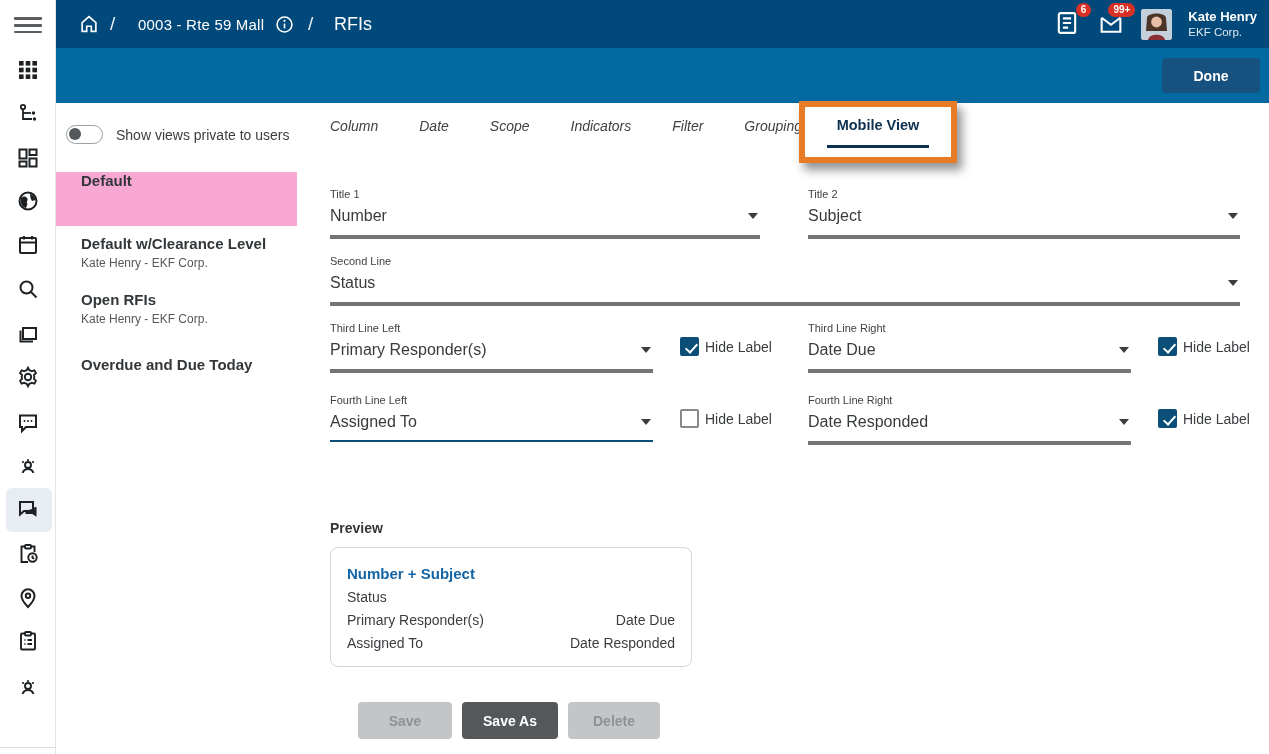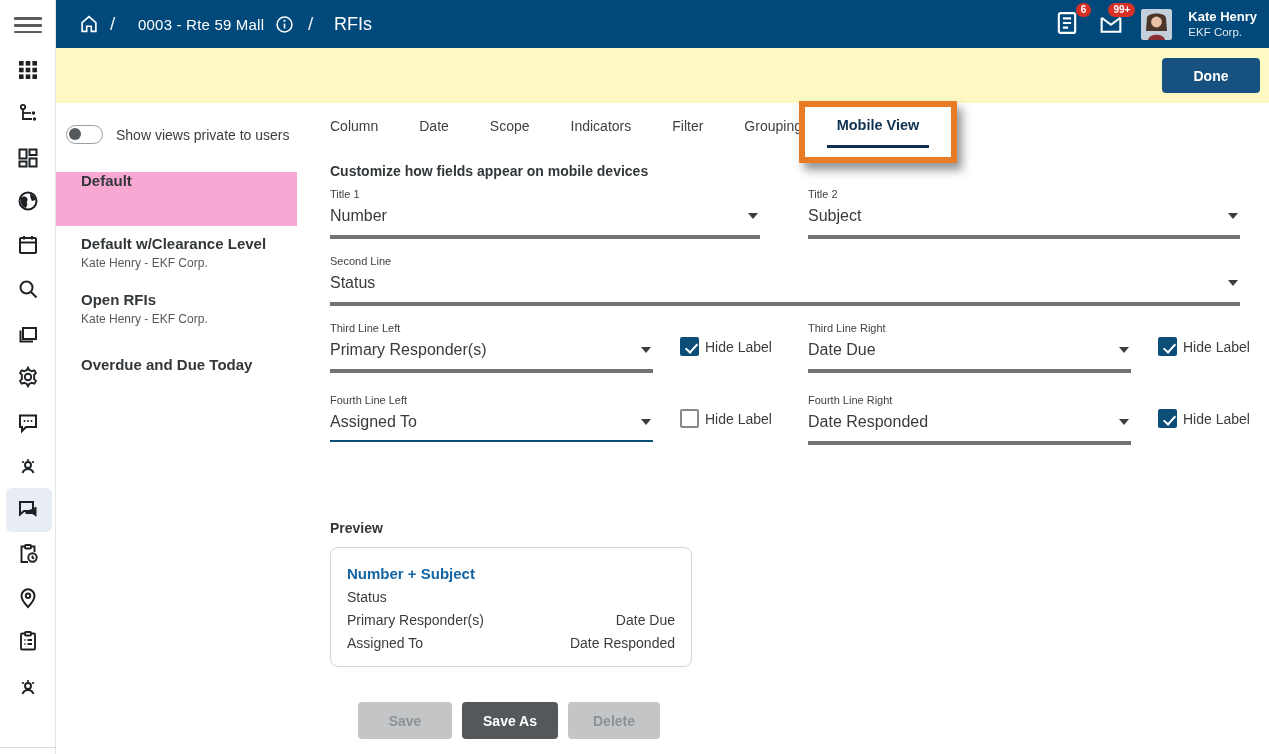--- a/index.html
+++ b/index.html
@@ -28,36 +28,36 @@
   .top-right { position:absolute; right:12px; top:0; height:48px; display:flex; align-items:center; gap:14px; }
   .icon-badge-wrap { position:relative; width:30px; height:30px; }
   .icon-badge-wrap svg { width:28px; height:28px; }
   .badge { position:absolute; top:-6px; right:-8px; background:#d93025; color:#fff; font-size:10px; font-weight:bold; border-radius:9px; padding:2px 5px; line-height:1; min-width:9px; text-align:center; }
   .avatar { width:31px; height:31px; border-radius:3px; overflow:hidden; background:#b9c7d3; }
   .user-block { display:flex; flex-direction:column; justify-content:center; line-height:1.25; margin-left:2px; }
   .user-name { font-size:13px; font-weight:bold; }
   .user-co { font-size:11.5px; color:#dfe7ee; }
 
   
-  .subheader { position:absolute; left:56px; top:48px; width:1213px; height:55px; background:#fef9c3; }
+  .subheader { position:absolute; left:56px; top:48px; width:1213px; height:55px; background:#0369a1; }
   .done-btn { position:absolute; right:9px; top:10px; width:98px; height:35px; background:#17517f; color:#fff; border:none; border-radius:4px; font-size:14px; font-weight:bold; font-family:"Liberation Sans",sans-serif; cursor:pointer; }
 
   
   .toggle-row { position:absolute; left:66px; top:125px; display:flex; align-items:center; gap:13px; }
   .toggle { position:relative; width:37px; height:19px; border:1.5px solid #9aa0a4; border-radius:10px; background:#fff; cursor:pointer; }
   .toggle .knob { position:absolute; left:2px; top:2px; width:12px; height:12px; border-radius:50%; background:#54585a; }
   .toggle-label { font-size:14px; color:#3a3d40; }
   .view-selected { position:absolute; left:56px; top:172px; width:241px; height:54px; background:#f9a8d4; display:flex; align-items:flex-start; cursor:pointer; }
   .view-selected .vname { margin-left:25px; }
   .vname { font-size:15px; font-weight:600; color:#33373a; }
   .vowner { font-size:12px; color:#56595c; margin-top:4px; }
   .view-item { position:absolute; left:81px; cursor:pointer; }
 
   
-  .tabbar { position:absolute; left:330px; top:118px; display:flex; column-gap:41px; align-items:flex-start; }
+  .tabbar { position:absolute; left:330px; top:118px; display:flex; column-gap:41px; align-items:flex-start;font-style:italic; }
   .tab { font-size:14px; font-weight:500; color:#3e4245; padding-bottom:14px; cursor:pointer; white-space:nowrap; }
 
   
   .annot-box { position:absolute; left:799px; top:101px; width:158px; height:62px; background:#fff; border:6px solid #e87c26; box-shadow:5px 7px 9px rgba(60,60,60,.55); z-index:8; display:flex; flex-direction:column; align-items:center; justify-content:center; }
   .annot-tab-label { font-size:14.5px; font-weight:bold; color:#0e3050; }
   .annot-underline { width:102px; height:3px; background:#0e3050; margin-top:12px; }
 
   
   .section-heading { position:absolute; left:330px; top:163px; font-size:14px; font-weight:bold; color:#33373a; }
   .field { position:absolute; }
@@ -301,21 +301,20 @@
     <span class="tab">Filter</span>
     <span class="tab">Grouping</span>
     <span class="tab">Mobile View</span>
   </div>
 
   <div class="annot-box">
     <span class="annot-tab-label">Mobile View</span>
     <span class="annot-underline"></span>
   </div>
 
-  <div class="section-heading">Customize how fields appear on mobile devices</div>
 
   <div class="field" style="left:330px; top:188px; width:430px;">
     <div class="flabel">Title 1</div>
     <div class="fvalue">
       <span>Number</span>
       <span class="caret"></span>
     </div>
   </div>
 
   <div class="field" style="left:808px; top:188px; width:432px;">

